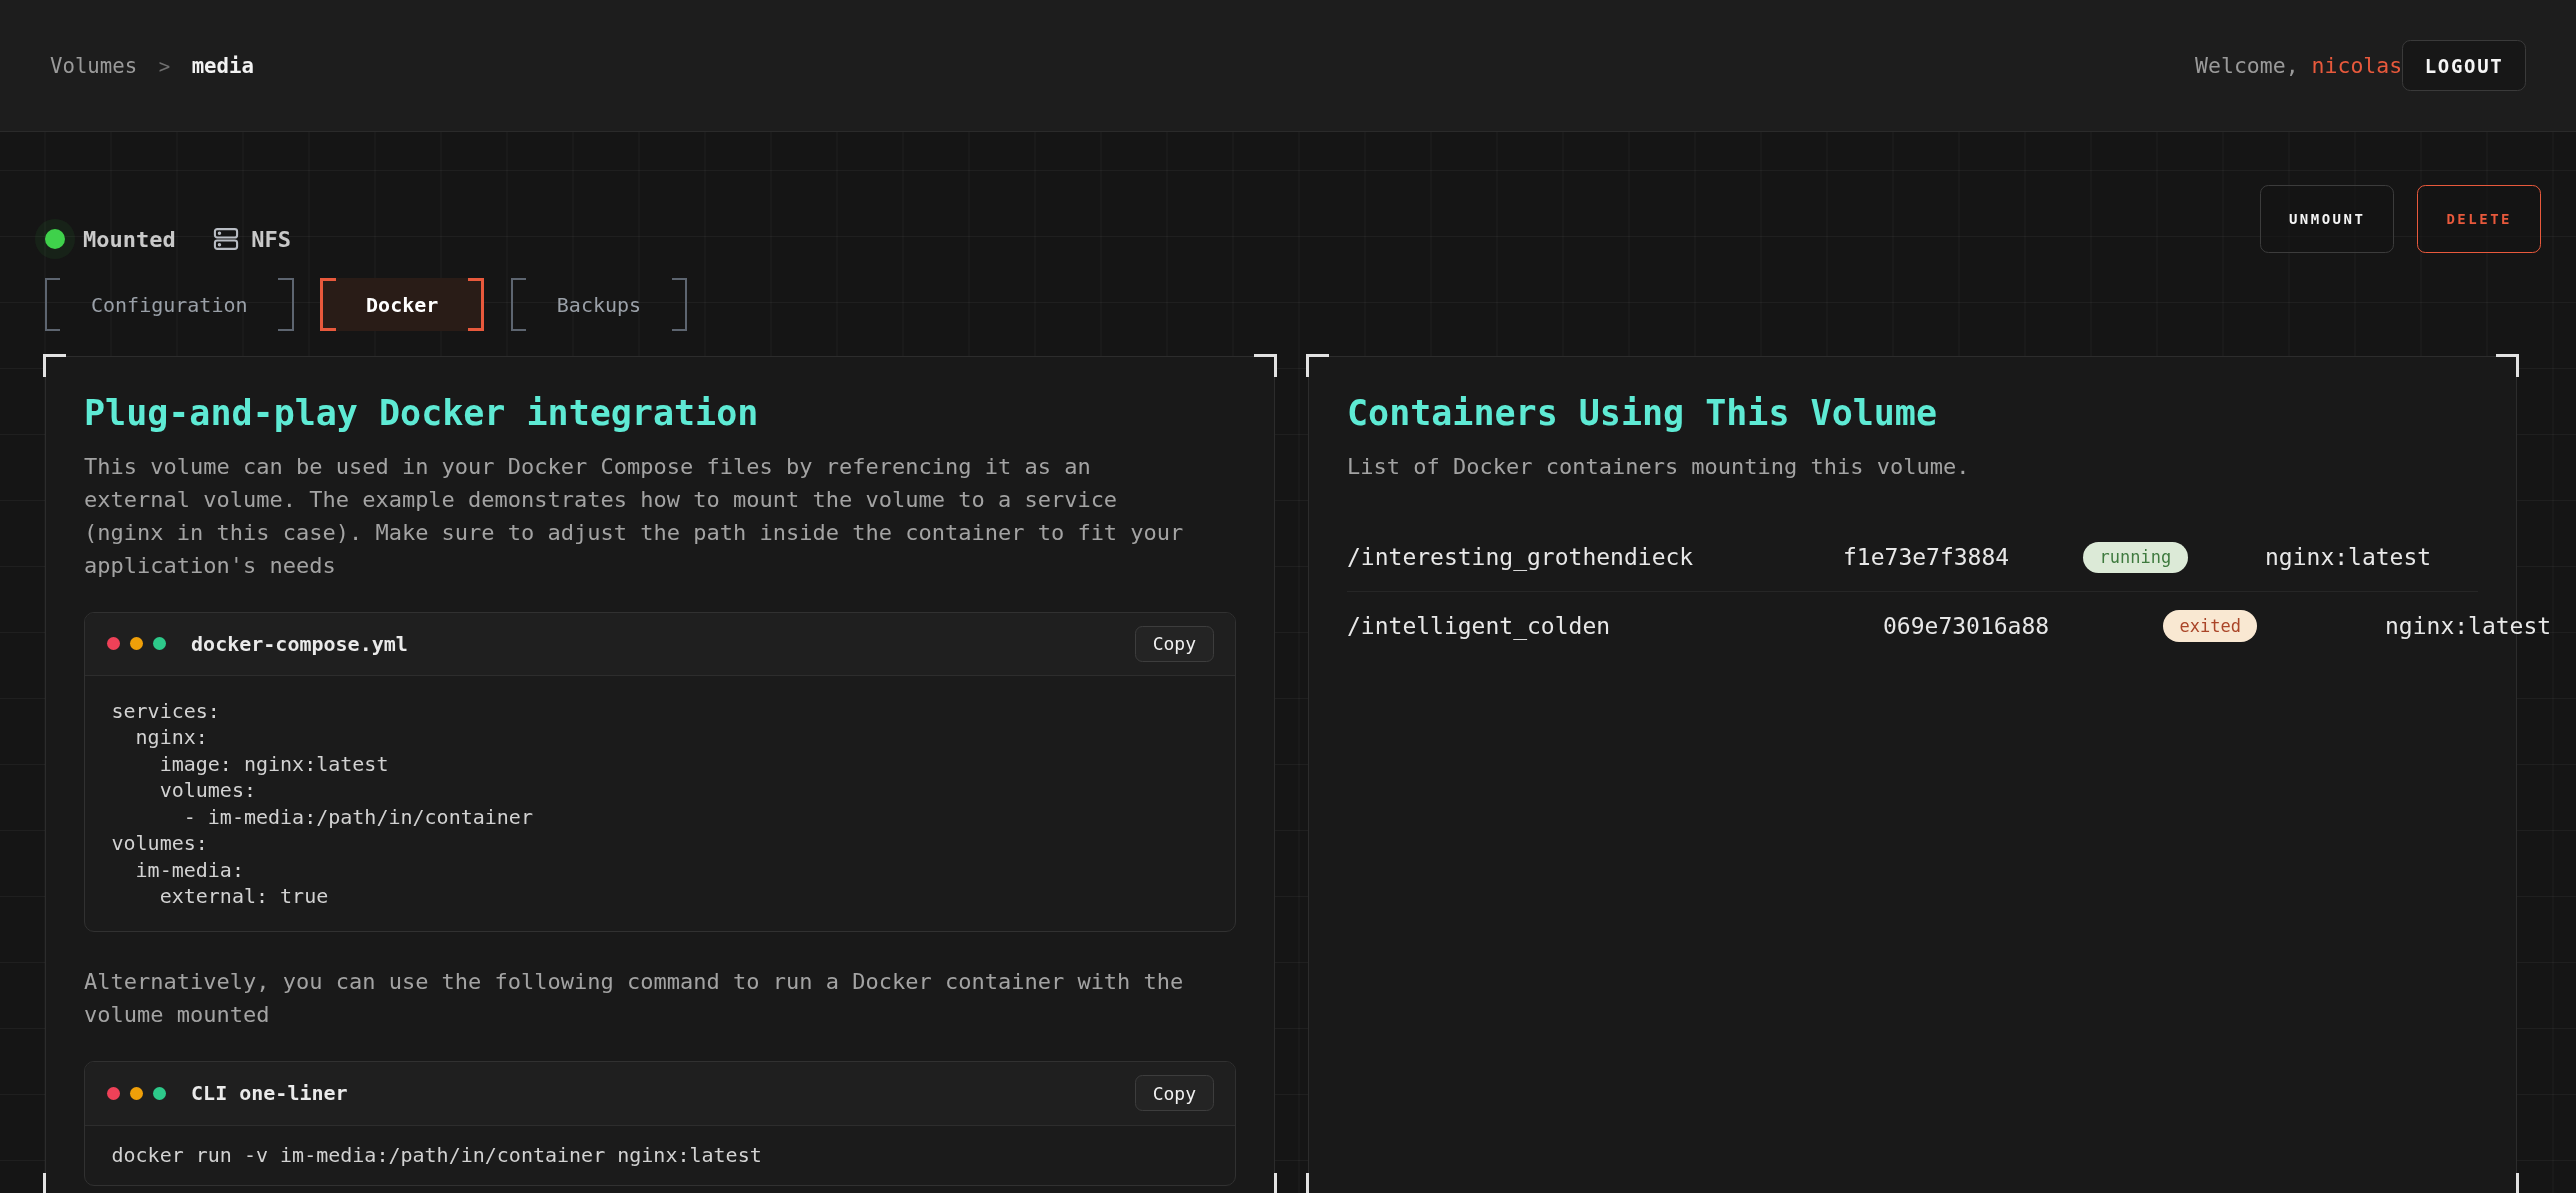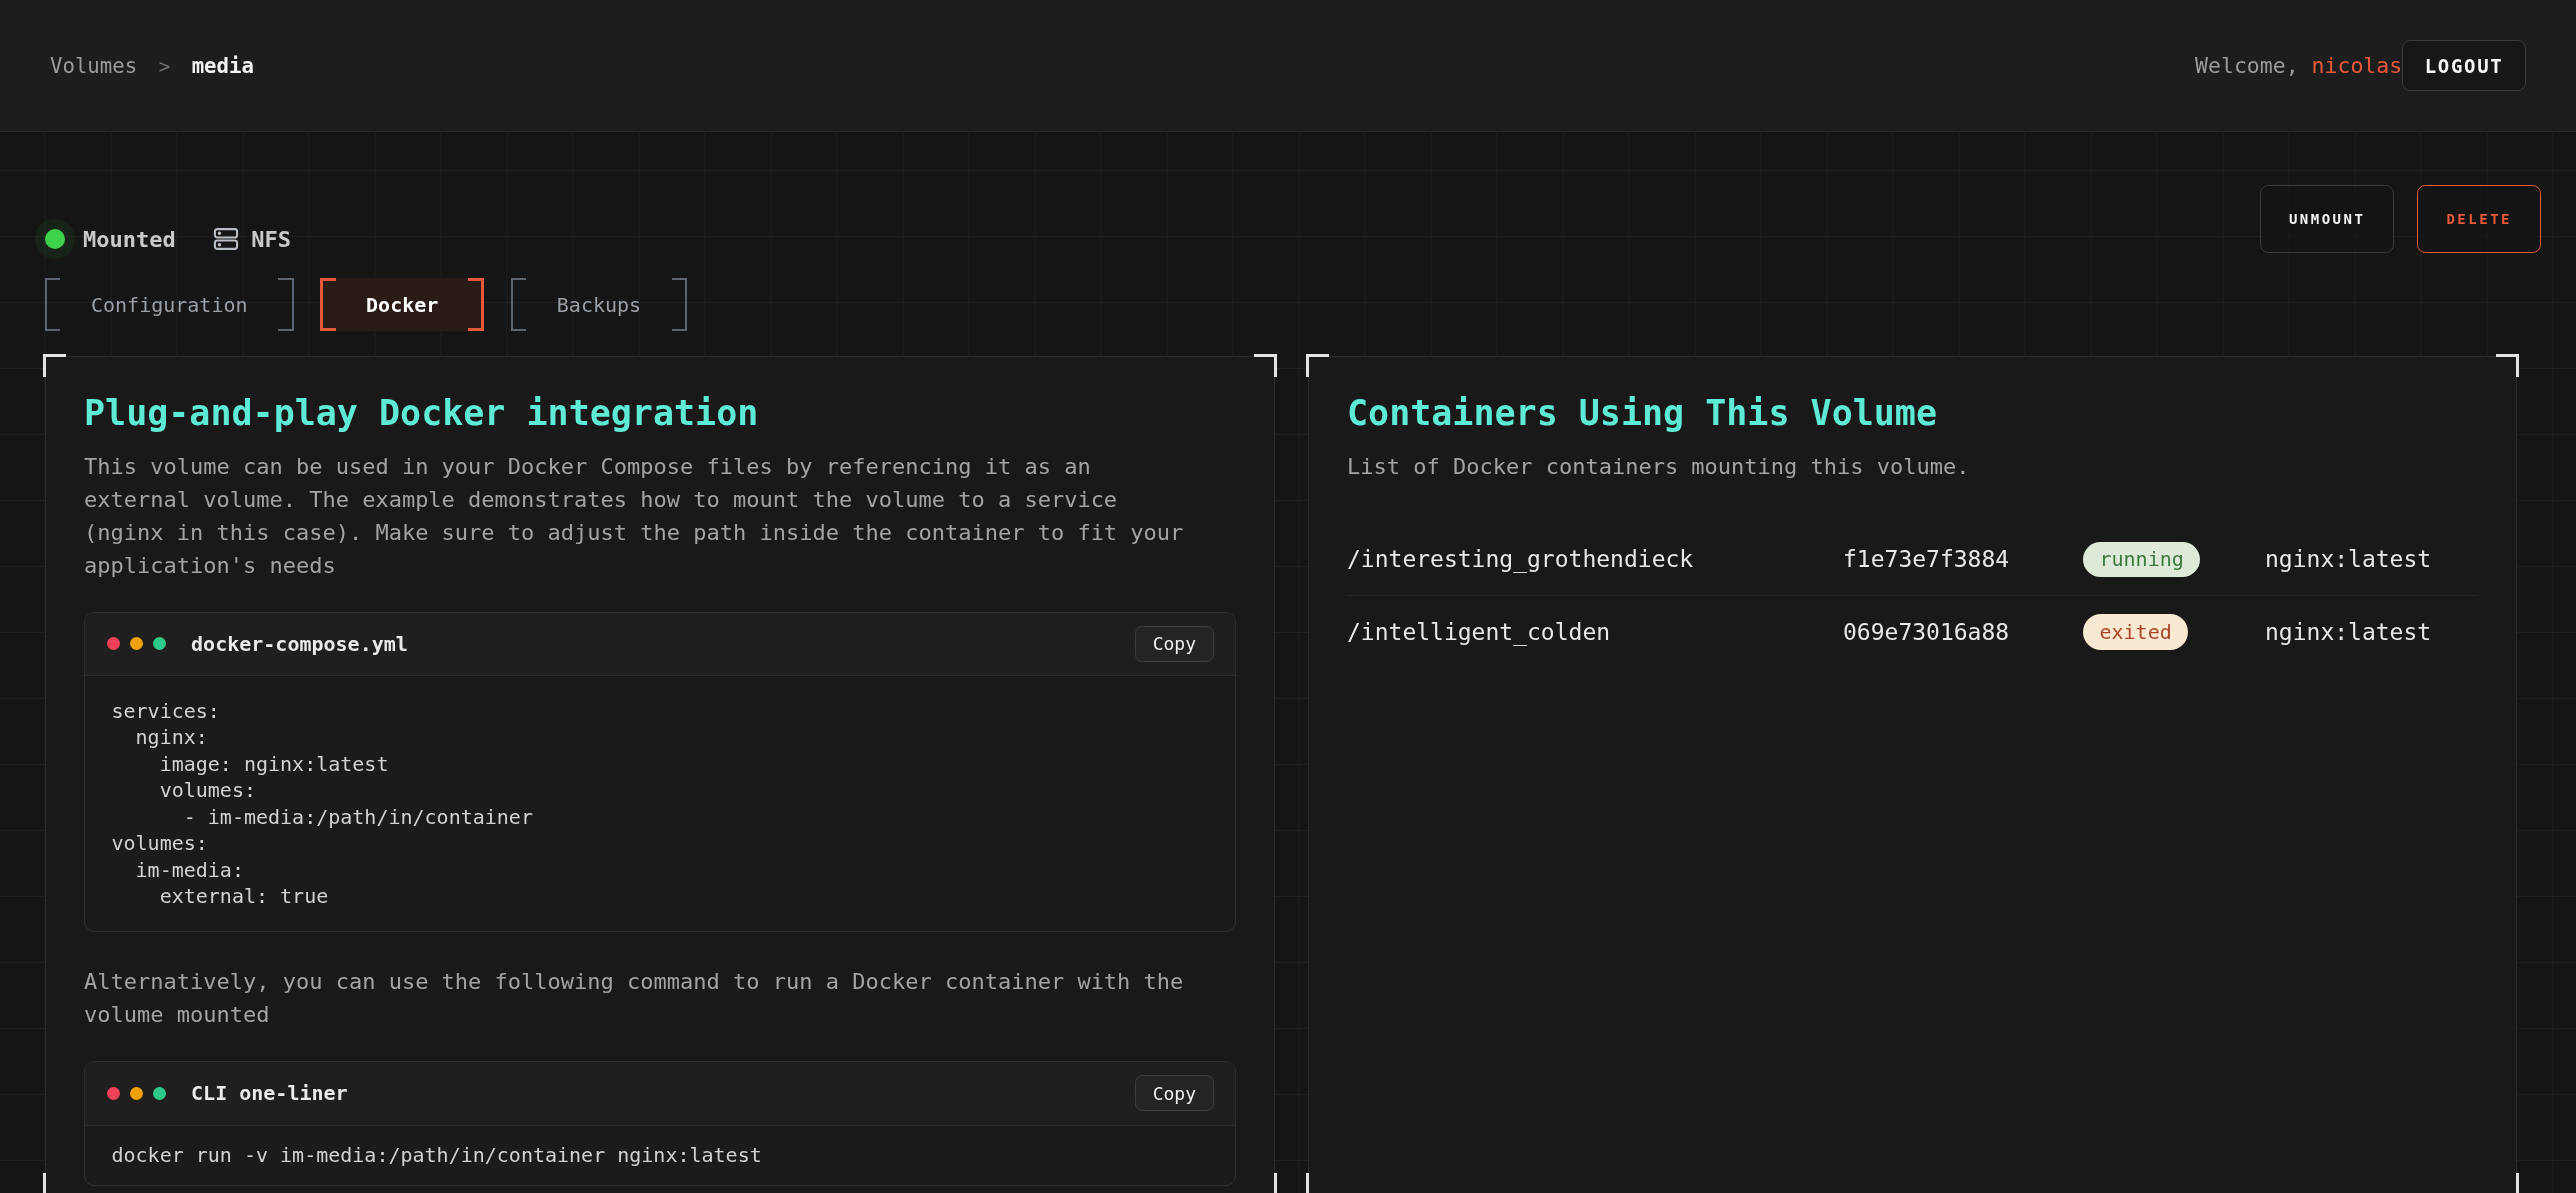--- a/index.html
+++ b/index.html
@@ -123,24 +123,24 @@
   }
   
   .containers-table{margin-top:41px;}
   .t-row{
     display:grid;grid-template-columns:496px 240px 182px 1fr;
     align-items:center;
   }
   .t-head{padding:20px 0 25px 0;border-bottom:1.7px solid #2a2a2a;}
   .t-head .t-cell{font-size:23px;font-weight:bold;color:#ededed;}
   .t-body .t-row{padding:18px 0;border-bottom:1.7px solid #262626;}
-  .t-body .t-row:last-child{border-bottom:none;}
+  .t-body .t-row:last-child{border-bottom:none;gap:40px;}
   .t-cell{font-size:23px;color:#e8e8e8;}
   .state-pill{
-    display:inline-block;font-size:20px;padding:5.8px 16.5px;border-radius:826px;
+    display:inline-block;font-size:17px;padding:5.8px 16.5px;border-radius:826px;
   }
   .state-running{background:var(--state-running-bg);color:var(--state-running-text);}
   .state-exited{background:var(--state-exited-bg);color:var(--state-exited-text);}
 </style>
 </head>
 <body>
 
 <header class="topbar">
   <nav class="breadcrumb">
     <span class="crumb-parent">Volumes</span>

